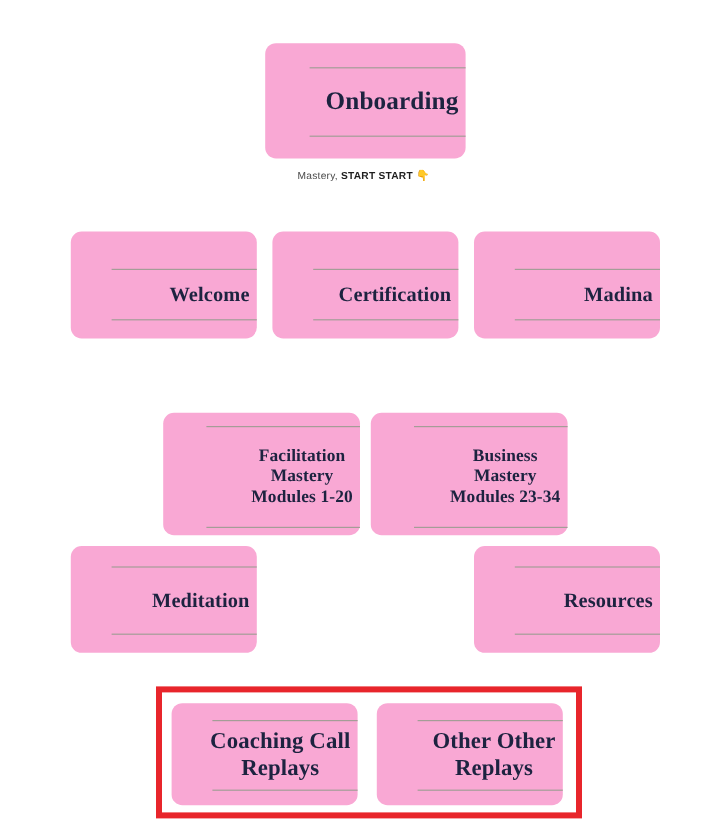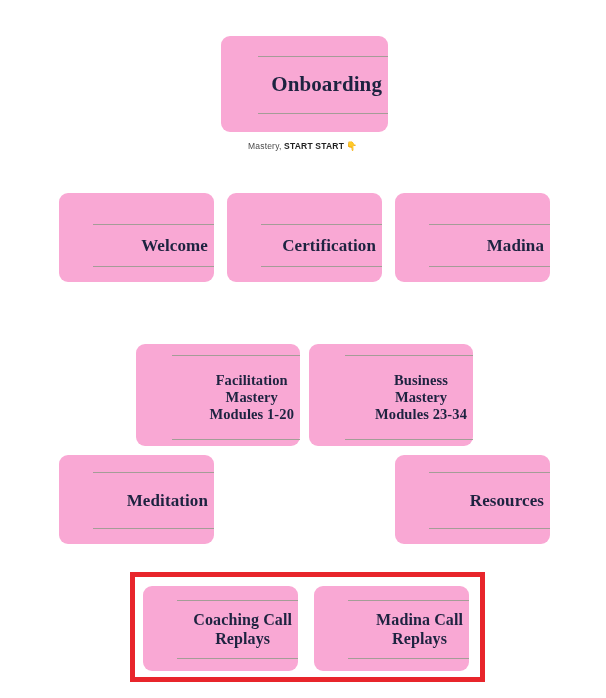--- a/index.html
+++ b/index.html
@@ -154,21 +154,21 @@
   }
 
   .row5 {
     top: 586px;
     width: 155px;
     height: 85px;
     justify-content: space-between;
     padding: 14px 0 12px 0;
   }
   .row5 .label {
-    font-size: 16px;
+    font-size: 19px;
     flex: 1 1 auto;
     display: flex;
     align-items: center;
     line-height: 1.18;
     margin-left: 24px;
   }
   #card-coaching-replays { left: 143px; }
   #card-other-replays    { left: 314px; }
 </style>
 </head>
@@ -239,18 +239,18 @@
 
   <div class="card row5" id="card-coaching-replays">
     <div class="rule"></div>
     <div class="label">Coaching Call
 Replays</div>
     <div class="rule"></div>
   </div>
 
   <div class="card row5" id="card-other-replays">
     <div class="rule"></div>
-    <div class="label">Madina Call
+    <div class="label">Other Other
 Replays</div>
     <div class="rule"></div>
   </div>
 
 </div>
 
 </body></html>

